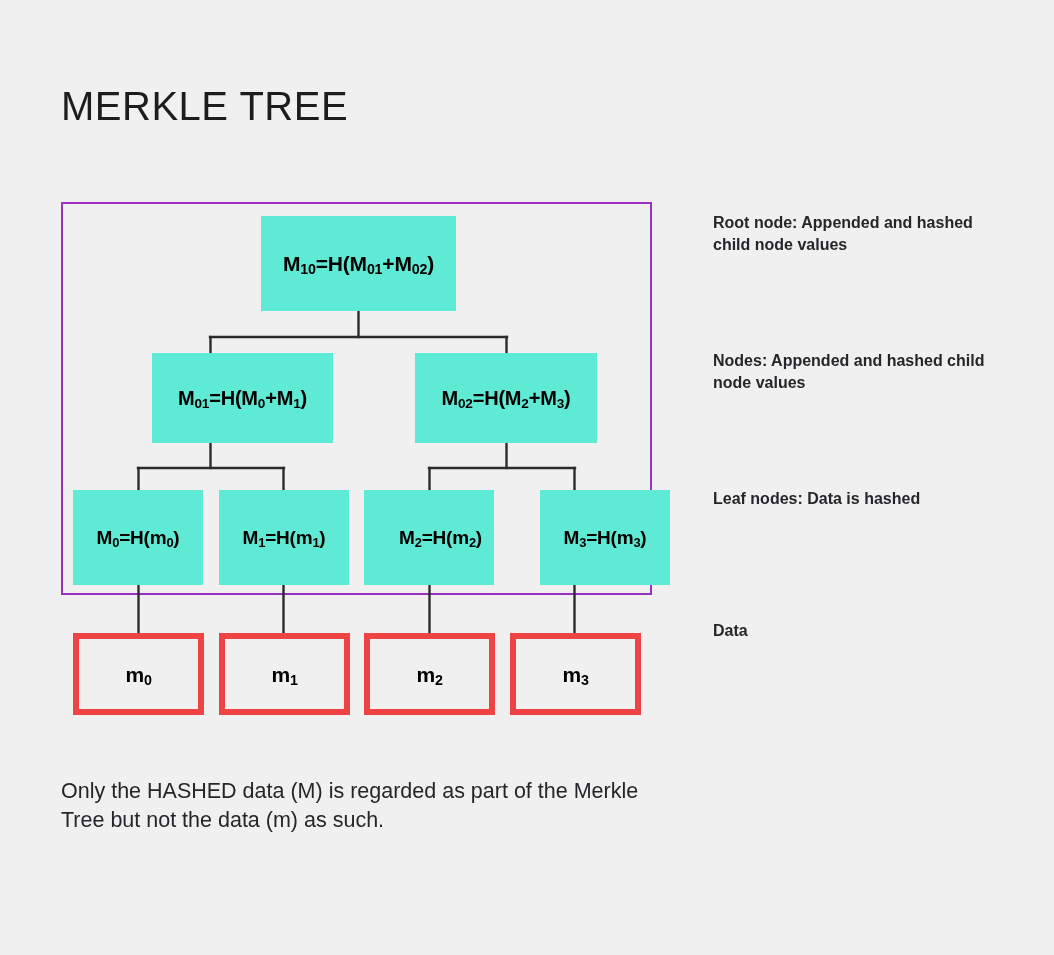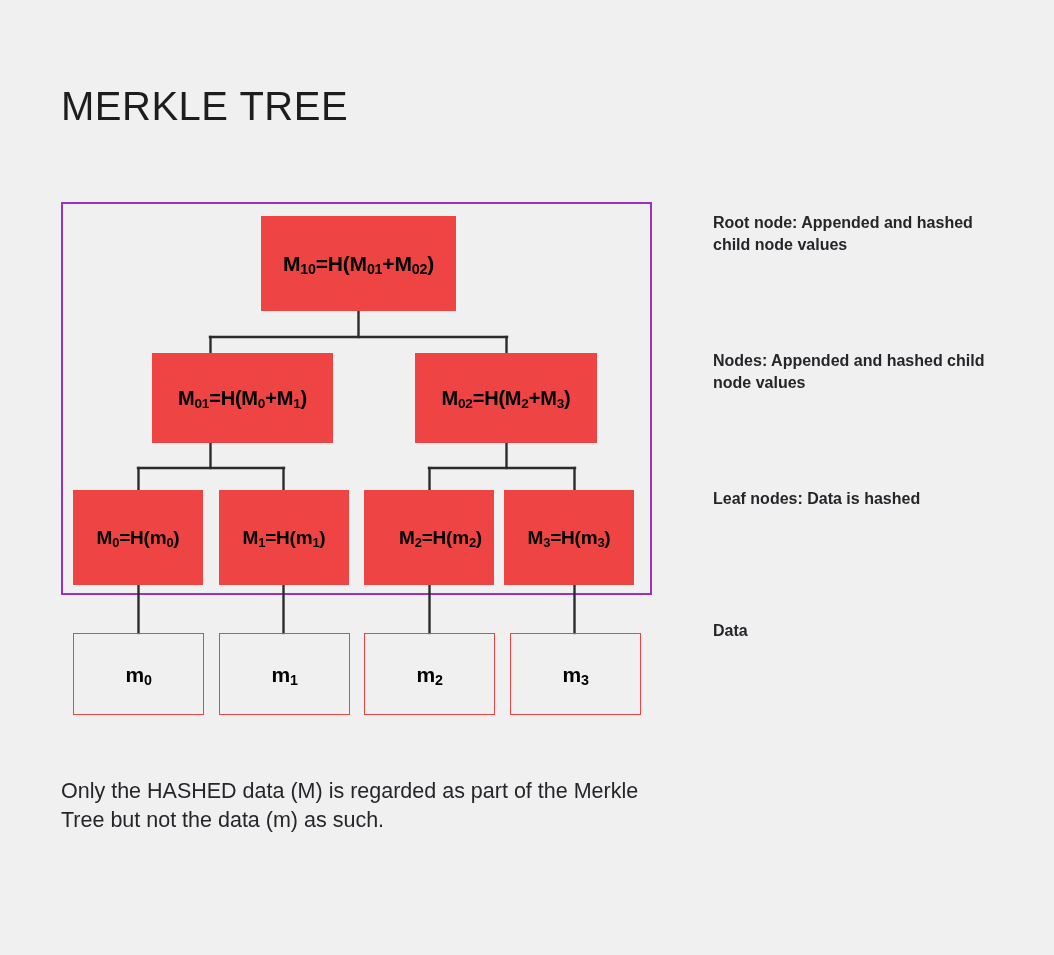--- a/index.html
+++ b/index.html
@@ -58,25 +58,25 @@
     position: absolute;
     box-sizing: border-box;
     display: flex;
     align-items: center;
     justify-content: center;
     color: #000;
     font-weight: bold;
     letter-spacing: -0.2px;
   }
   .node.hash {
-    background: #ef4444;
+    background: #5eead4;
   }
   .node.data {
     background: transparent;
-    border: 1px solid #ef4444;
+    border: 6px solid #ef4444;
   }
 
   .node .expr {
     white-space: nowrap;
     line-height: 1;
   }
   .node .expr sub {
     font-size: 0.68em;
     vertical-align: baseline;
     position: relative;
@@ -85,21 +85,21 @@
   }
 
   
   .node-root   { left: 261px; top: 216px;  width: 195px; height: 95px; font-size: 21px; }
   .node-m01    { left: 120px; top: 353px;  width: 181px; height: 90px; font-size: 20px; margin-left: 32px; }
   .node-m02    { left: 415px; top: 353px;  width: 182px; height: 90px; font-size: 20px; }
   .node-leaf   { top: 490px; width: 130px; height: 95px; font-size: 19px; }
   .leaf-0 { left: 73px; justify-content: center; }
   .leaf-1 { left: 219px; }
   .leaf-2 { left: 364px; padding-left: 23px; }
-  .leaf-3 { left: 504px; }
+  .leaf-3 { left: 540px; }
   .node-datum  { top: 633px; width: 131px; height: 82px; font-size: 21px; }
   .datum-0 { left: 73px; }
   .datum-1 { left: 219px; }
   .datum-2 { left: 364px; }
   .datum-3 { left: 510px; }
 
   
   .annotation {
     position: absolute;
     left: 713px;

